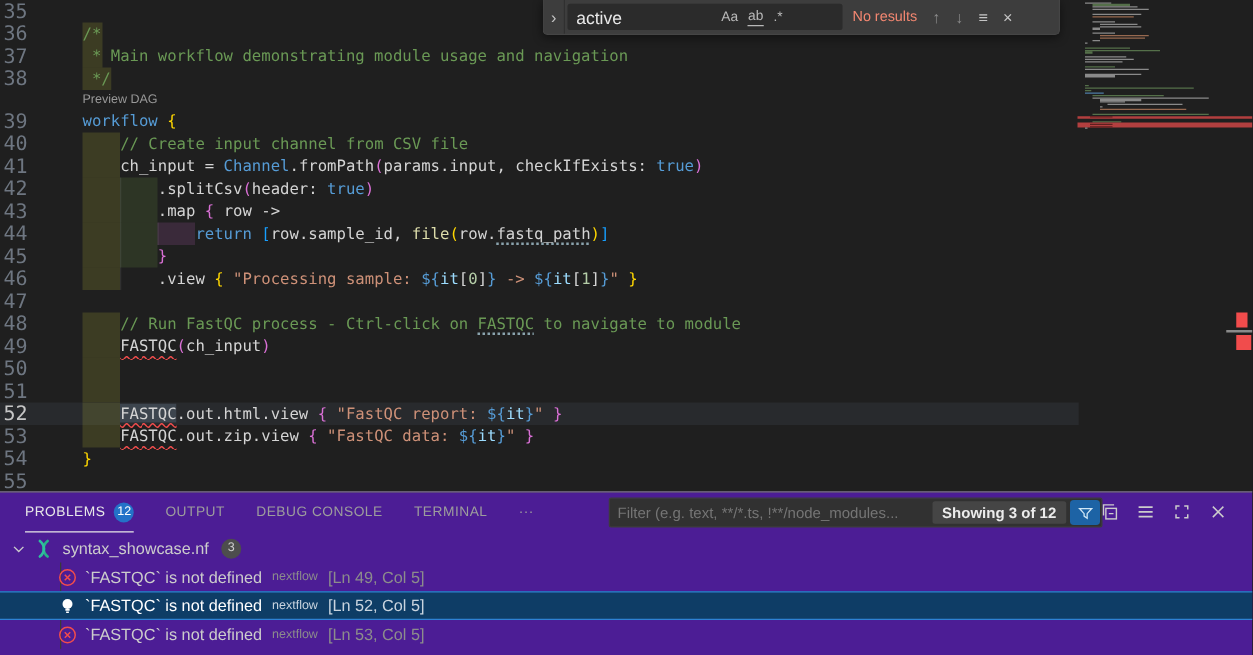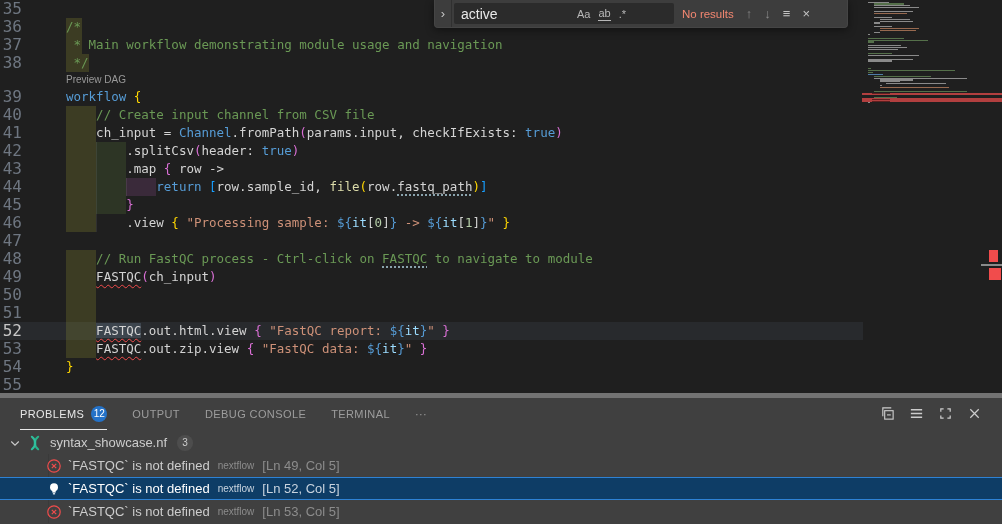--- a/index.html
+++ b/index.html
@@ -37,22 +37,22 @@
               border-radius:2px;display:flex;align-items:center;}
   .find-input input{background:transparent;border:none;outline:none;color:#e8e8e8;
               font-family:"Liberation Sans",sans-serif;font-size:14px;padding:0 0 0 7px;width:112px;}
   .fopt{color:#b8b8b8;font-size:11px;margin:0 4px;cursor:pointer;line-height:14px;}
   .fopt.wword{border-bottom:1px solid #b8b8b8;}
   .find-results{color:#f48771;font-size:11.5px;margin-left:8px;white-space:nowrap;}
   .fnav{color:#8a8a8a;font-size:13px;margin-left:12px;cursor:pointer;}
   .fnav.light{color:#c5c5c5;}
 
   
-  #panel{position:absolute;left:0;top:393px;width:1002px;height:131px;background:#404040;
-         border-top:5px solid #737373;box-sizing:border-box;}
+  #panel{position:absolute;left:0;top:393px;width:1002px;height:131px;background:#4c1d95;
+         border-top:1px solid #737373;box-sizing:border-box;}
   #tabbar{position:relative;height:32px;display:flex;align-items:center;padding-left:20px;}
   .tab{display:flex;align-items:center;height:31px;margin-right:25px;cursor:pointer;
        font-size:11px;letter-spacing:.4px;color:#9d9d9d;border-bottom:1px solid transparent;box-sizing:border-box;}
   .tab.active{color:#e7e7e7;border-bottom-color:#e7e7e7;}
   .tab .badge{margin-left:7px;min-width:16px;height:16px;border-radius:9px;background:#2472c8;
        color:#ffffff;font-size:10px;display:flex;align-items:center;justify-content:center;letter-spacing:0;}
   #filterbox{position:absolute;left:487px;top:4px;width:395px;height:24px;background:#313131;
        border:1px solid #3c3c3c;border-radius:2px;box-sizing:border-box;display:flex;align-items:center;}
   #filterbox input{flex:1;background:transparent;border:none;outline:none;color:#bdbdbd;
        font-family:"Liberation Sans",sans-serif;font-size:12px;padding-left:6px;min-width:0;}
@@ -285,20 +285,29 @@
           <span>DEBUG CONSOLE</span>
         </div>
         <div class="tab">
           <span>TERMINAL</span>
         </div>
         <div class="tab">
           <span>···</span>
         </div>
       </div>
 
+    <div id="filterbox">
+      <input placeholder="Filter (e.g. text, **/*.ts, !**/node_modules..." style="">
+      <span id="filter-status">Showing 3 of 12</span>
+      <span id="funnel">
+        <svg width="13" height="13" viewBox="0 0 16 16" fill="none" stroke="#cfe5f5" stroke-width="1.3">
+          <path d="M2 3.5 H14 L9.5 8.5 V13 L6.5 11 V8.5 Z"></path>
+        </svg>
+      </span>
+    </div>
 
     <div id="panel-actions">
       <span class="pic">
         <svg width="15" height="15" viewBox="0 0 16 16" fill="none" stroke="#cccccc" stroke-width="1.2">
           <rect x="5" y="5" width="9" height="9"></rect>
             <path d="M3 11 V2 H12"></path>
             <path d="M7.5 9.5 H11.5"></path>
         </svg>
       </span>
       <span class="pic">

